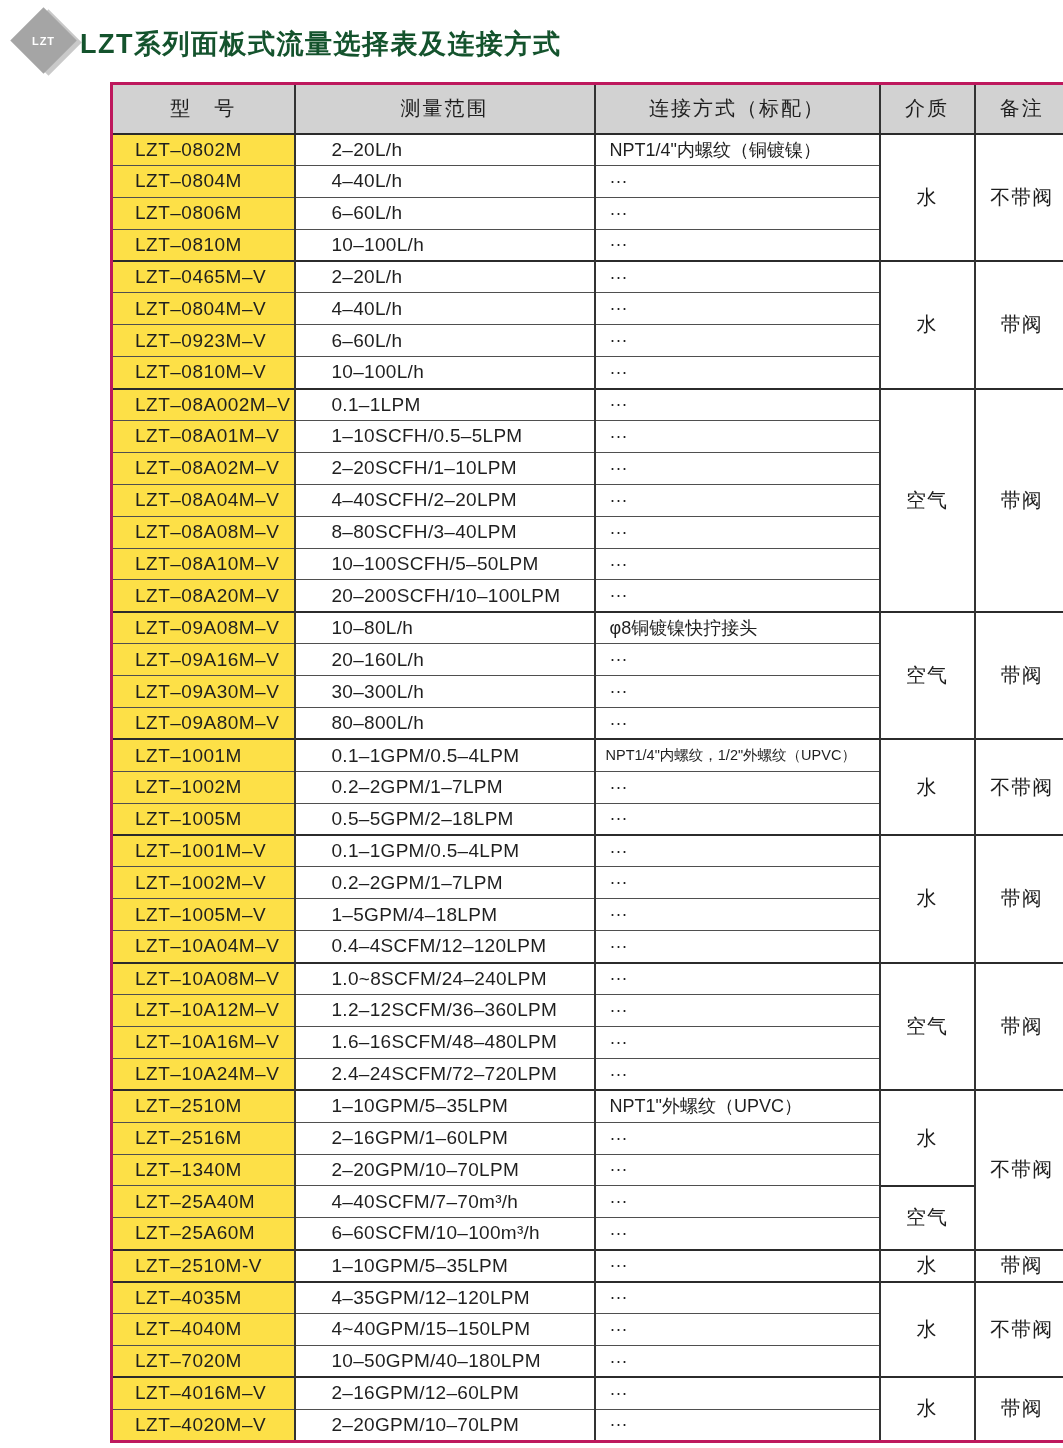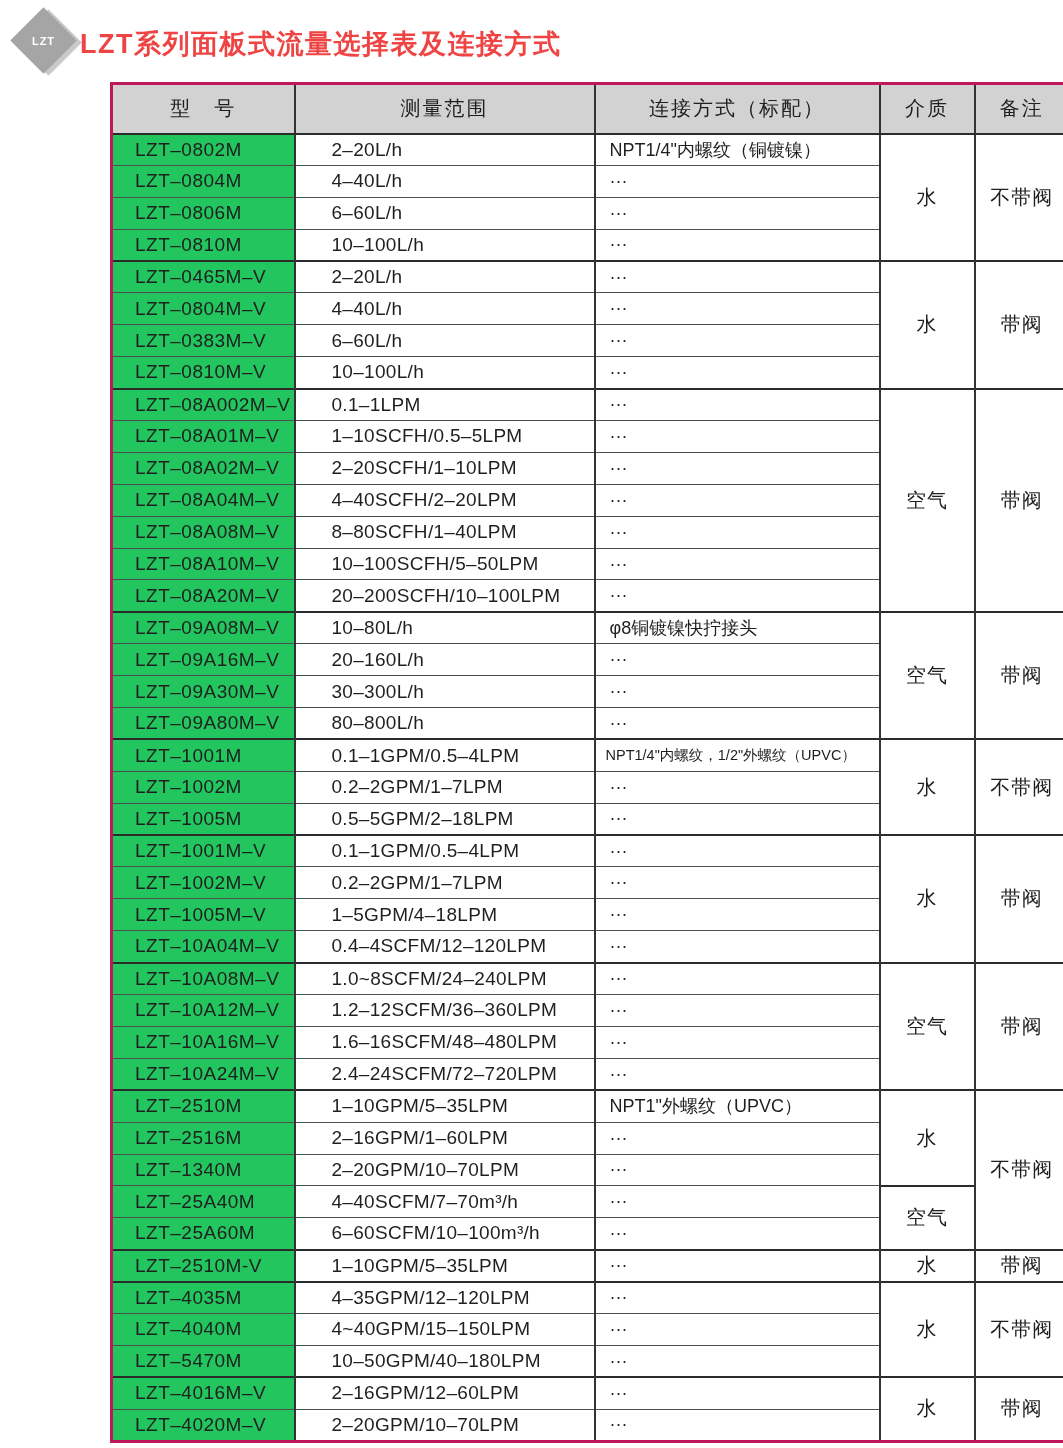--- a/index.html
+++ b/index.html
@@ -11,33 +11,33 @@
   .heading { position:absolute; left:0; top:0; width:100%; height:75px; }
   .logo-wrap { position:absolute; left:4px; top:2px; width:80px; height:80px; }
   .logo-shadow { position:absolute; left:21px; top:17px; width:47px; height:47px;
                  background:#c9c9c9; transform:rotate(45deg); }
   .logo-diamond { position:absolute; left:16px; top:15px; width:47px; height:47px;
                   background:#a5a5a5; transform:rotate(45deg); }
   .logo-text { position:absolute; left:16px; top:15px; width:47px; height:47px;
                display:flex; align-items:center; justify-content:center;
                color:#ffffff; font-size:11px; font-weight:bold; letter-spacing:1px;text-align:center; }
   .page-title { position:absolute; left:80px; top:26px; font-size:27px; font-weight:bold;
-                color:#ef4444; letter-spacing:1.5px; }
+                color:#14532d; letter-spacing:1.5px; }
 
   
   table.sel { position:absolute; left:82px; top:82px; width:958px;
               border-collapse:collapse; table-layout:fixed;
               border:3px solid #be185d;margin-left:28px; }
   th, td { border-left:2px solid #333333; border-right:2px solid #333333;
            border-top:1px solid #4f4f4f; border-bottom:1px solid #4f4f4f;
            overflow:hidden; white-space:nowrap; }
   thead th { height:50px; background:#d2d2d2; font-size:20px; font-weight:500;
              text-align:center; letter-spacing:2px; border-bottom:2px solid #2b2b2b; }
   tbody td { height:31.9px; font-size:19px; background:#ffffff; }
-  td.model-cell  { background:#22c55e; padding-left:22px; letter-spacing:0.5px; }
+  td.model-cell  { background:#fde047; padding-left:22px; letter-spacing:0.5px; }
   td.range-cell  { padding-left:36px; letter-spacing:0.3px; }
   td.conn-cell   { padding-left:14px; font-size:18px; }
   td.conn-cell.small { font-size:14.5px; padding-left:10px; }
   td.medium-cell, td.remark-cell { text-align:center; font-size:20px; letter-spacing:1px; }
   tr.group-start > td { border-top:2.5px solid #2b2b2b; }
   td.span-start { border-top:2.5px solid #2b2b2b; }
 </style>
 </head>
 <body>
 
@@ -98,21 +98,21 @@
           <td class="conn-cell">···</td>
           <td class="medium-cell span-start" rowspan="4">水</td>
           <td class="remark-cell span-start" rowspan="4">带阀</td>
         </tr>
         <tr>
           <td class="model-cell">LZT–0804M–V</td>
           <td class="range-cell">4–40L/h</td>
           <td class="conn-cell">···</td>
         </tr>
         <tr>
-          <td class="model-cell">LZT–0383M–V</td>
+          <td class="model-cell">LZT–0923M–V</td>
           <td class="range-cell">6–60L/h</td>
           <td class="conn-cell">···</td>
         </tr>
         <tr>
           <td class="model-cell">LZT–0810M–V</td>
           <td class="range-cell">10–100L/h</td>
           <td class="conn-cell">···</td>
         </tr>
         <tr class="group-start">
           <td class="model-cell">LZT–08A002M–V</td>
@@ -131,21 +131,21 @@
           <td class="range-cell">2–20SCFH/1–10LPM</td>
           <td class="conn-cell">···</td>
         </tr>
         <tr>
           <td class="model-cell">LZT–08A04M–V</td>
           <td class="range-cell">4–40SCFH/2–20LPM</td>
           <td class="conn-cell">···</td>
         </tr>
         <tr>
           <td class="model-cell">LZT–08A08M–V</td>
-          <td class="range-cell">8–80SCFH/1–40LPM</td>
+          <td class="range-cell">8–80SCFH/3–40LPM</td>
           <td class="conn-cell">···</td>
         </tr>
         <tr>
           <td class="model-cell">LZT–08A10M–V</td>
           <td class="range-cell">10–100SCFH/5–50LPM</td>
           <td class="conn-cell">···</td>
         </tr>
         <tr>
           <td class="model-cell">LZT–08A20M–V</td>
           <td class="range-cell">20–200SCFH/10–100LPM</td>
@@ -275,21 +275,21 @@
           <td class="conn-cell">···</td>
           <td class="medium-cell span-start" rowspan="3">水</td>
           <td class="remark-cell span-start" rowspan="3">不带阀</td>
         </tr>
         <tr>
           <td class="model-cell">LZT–4040M</td>
           <td class="range-cell">4~40GPM/15–150LPM</td>
           <td class="conn-cell">···</td>
         </tr>
         <tr>
-          <td class="model-cell">LZT–5470M</td>
+          <td class="model-cell">LZT–7020M</td>
           <td class="range-cell">10–50GPM/40–180LPM</td>
           <td class="conn-cell">···</td>
         </tr>
         <tr class="group-start">
           <td class="model-cell">LZT–4016M–V</td>
           <td class="range-cell">2–16GPM/12–60LPM</td>
           <td class="conn-cell">···</td>
           <td class="medium-cell span-start" rowspan="2">水</td>
           <td class="remark-cell span-start" rowspan="2">带阀</td>
         </tr>

